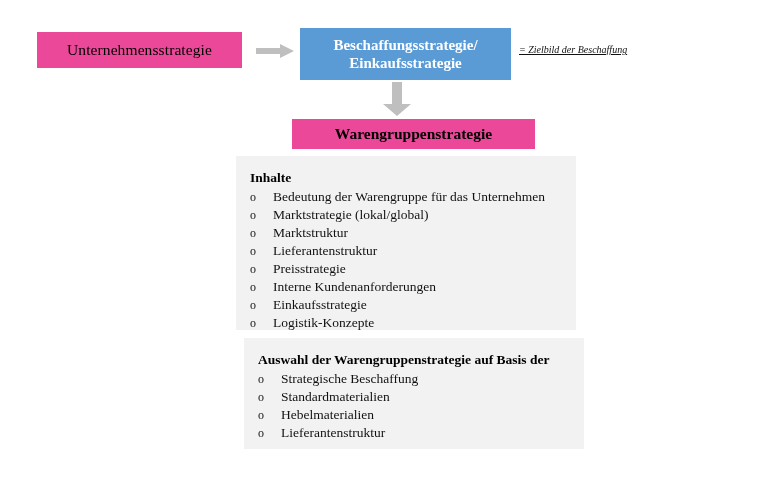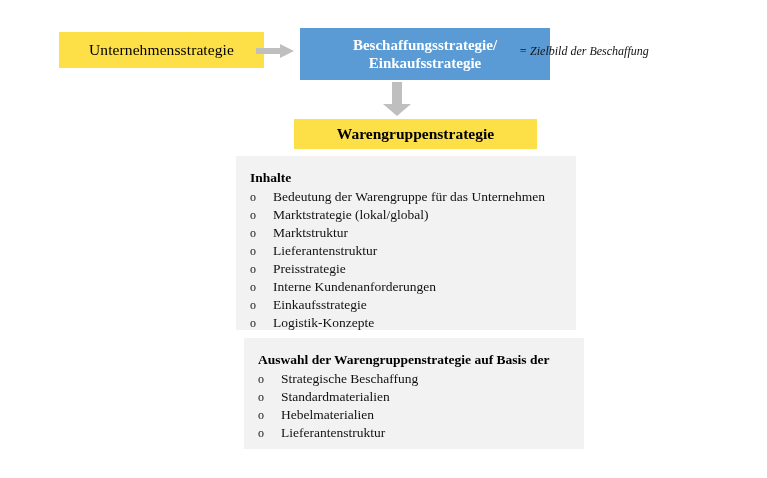--- a/index.html
+++ b/index.html
@@ -29,72 +29,72 @@
   .node {
     position: absolute;
     display: flex;
     align-items: center;
     justify-content: center;
     text-align: center;
     box-sizing: border-box;
   }
 
   .node-gray {
-    background: #fde047;
+    background: #ec4899;
     color: #000000;
-    margin-left: 22px;
   }
 
   .node-blue {
     background: #5b9bd5;
     color: #ffffff;
   }
 
   
   #box-corporate-strategy {
     left: 37px;
     top: 32px;
     width: 205px;
     height: 36px;
     font-size: 15.5px;
     letter-spacing: .1px;
   }
 
   #box-procurement-strategy {
     left: 300px;
     top: 28px;
-    width: 250px;
+    width: 211px;
     height: 52px;
     font-size: 15px;
     font-weight: bold;
     line-height: 1.22;
   }
   #box-procurement-strategy .line-wrap {
     display: block;
     padding: 0 4px;
   }
 
   #box-category-strategy {
-    left: 272px;
+    left: 292px;
     top: 119px;
     width: 243px;
     height: 30px;
     font-size: 15.5px;
     font-weight: bold;
   }
 
   
   #annotation-target-image {
     position: absolute;
     left: 519px;
     top: 44px;
-    font-size: 12px;
+    font-size: 10px;
     font-style: italic;
     white-space: nowrap;
     color: #111111;
+    text-decoration: underline;
   }
 
   
   #arrow-right {
     position: absolute;
     left: 256px;
     top: 44px;
     width: 38px;
     height: 14px;
   }

